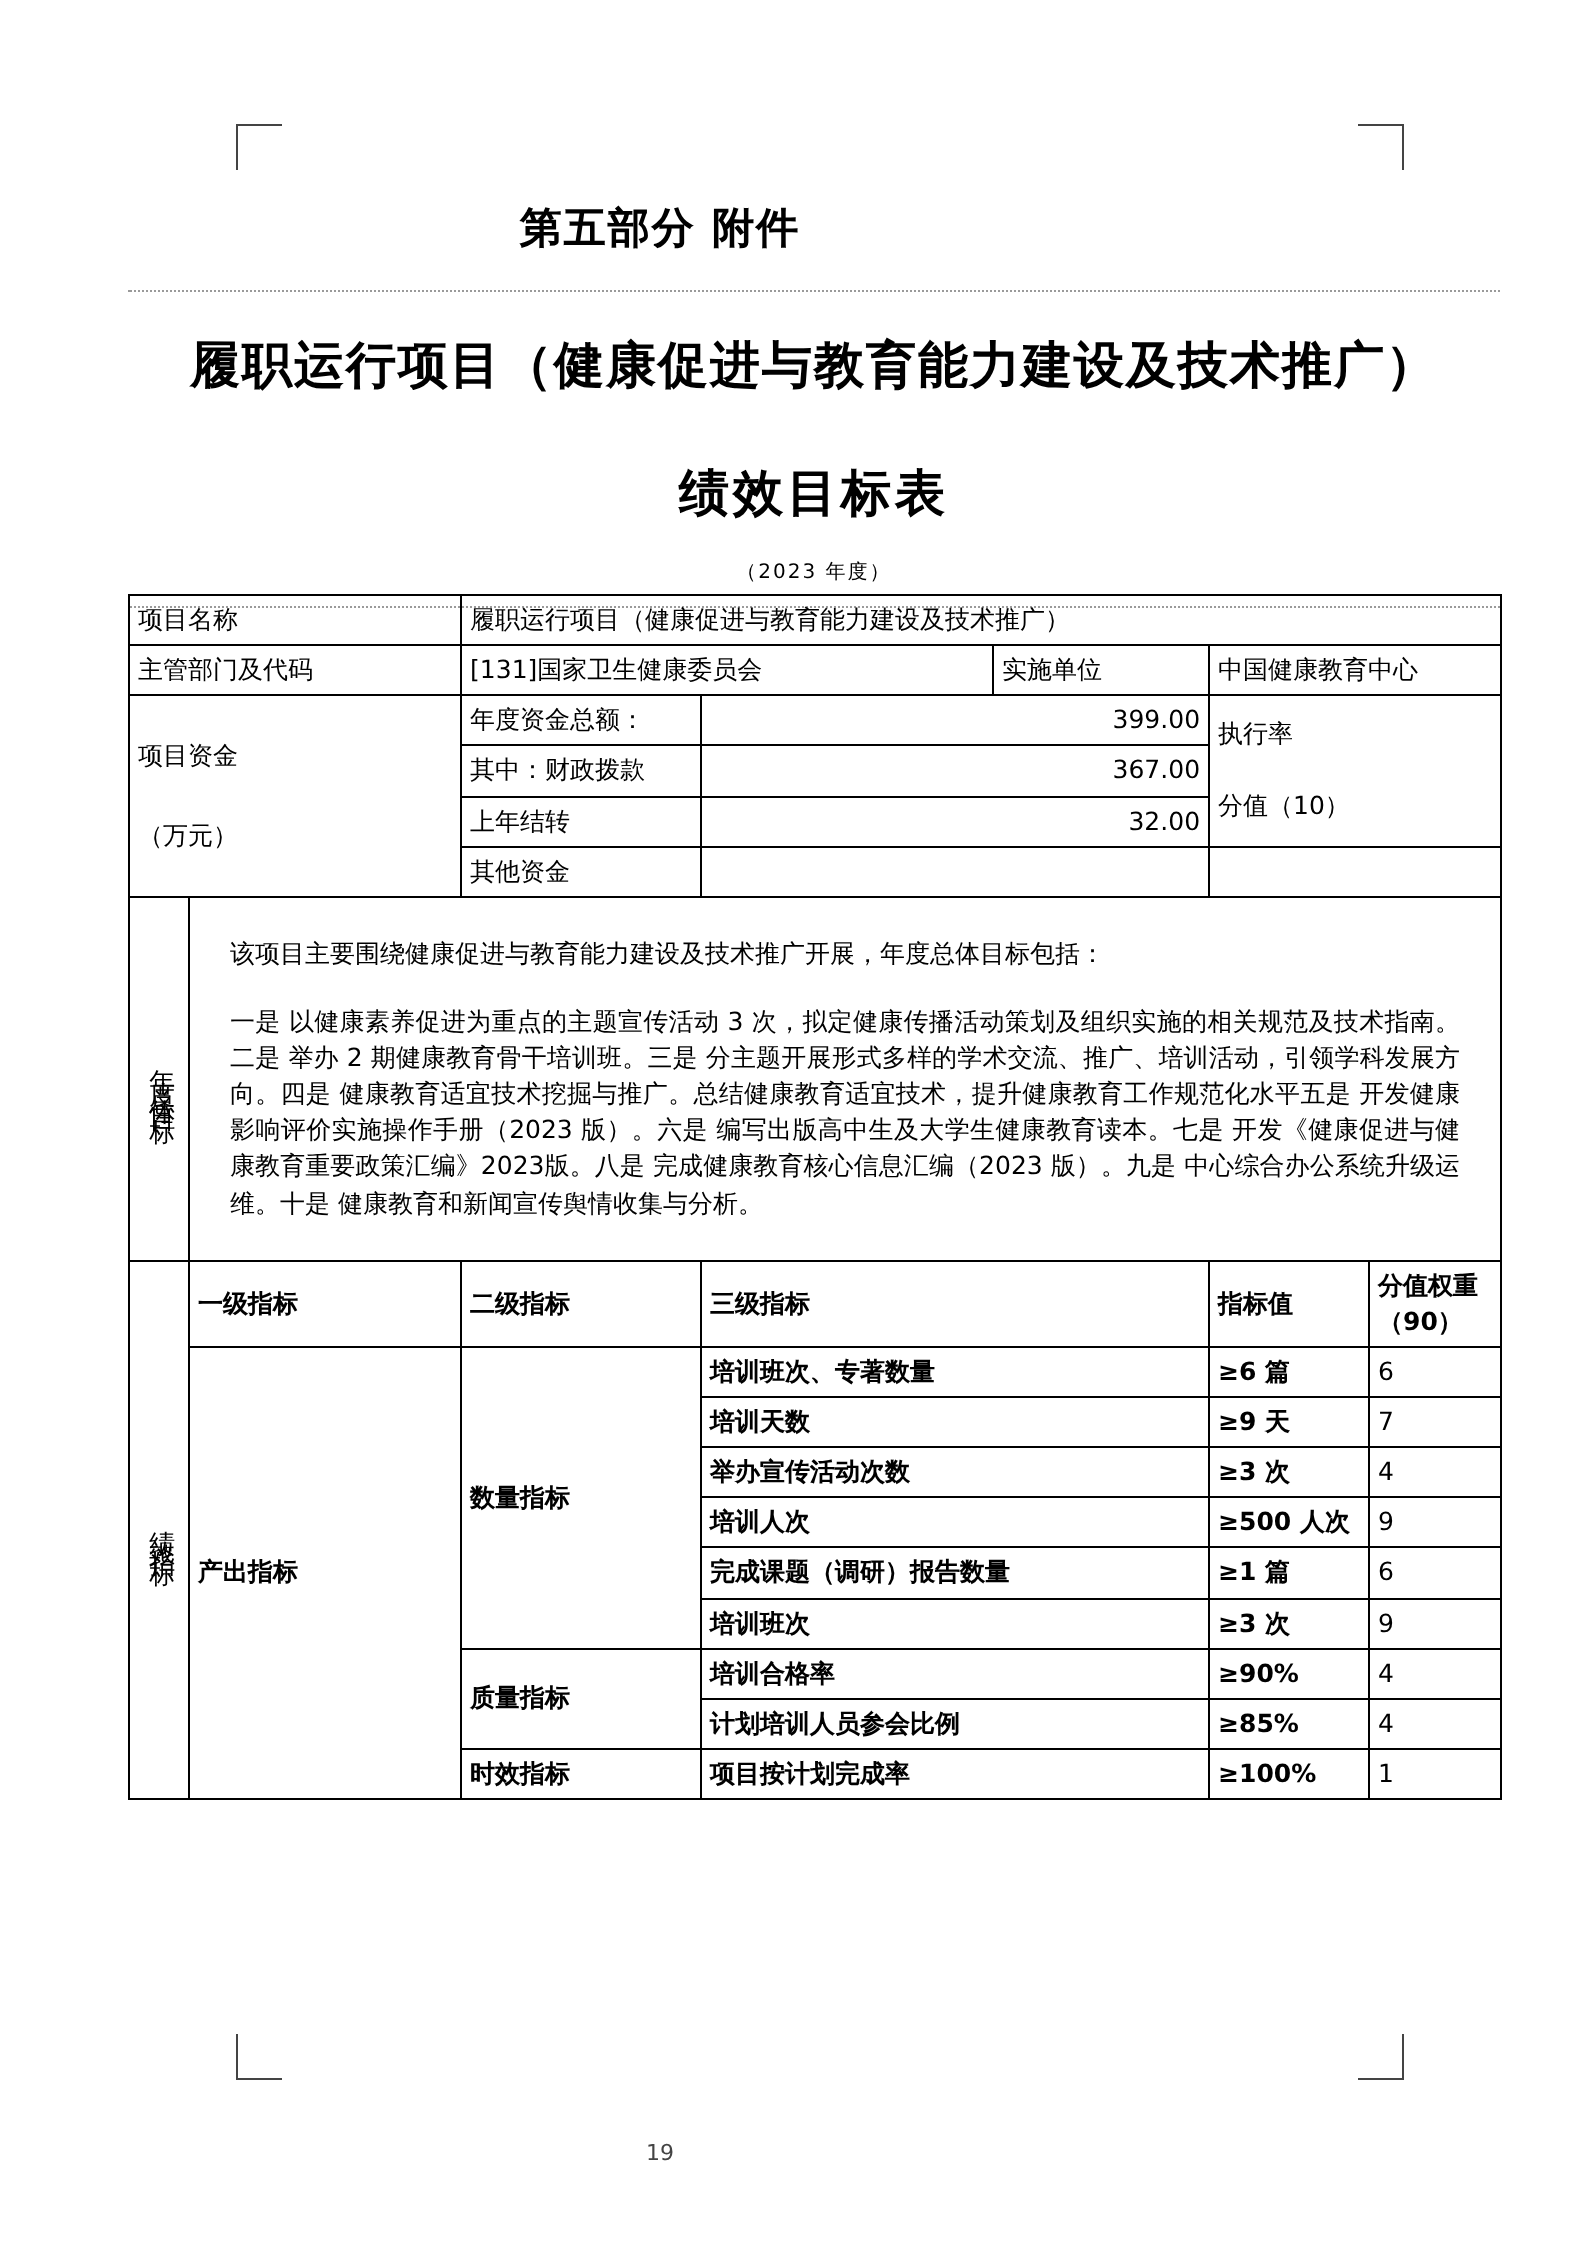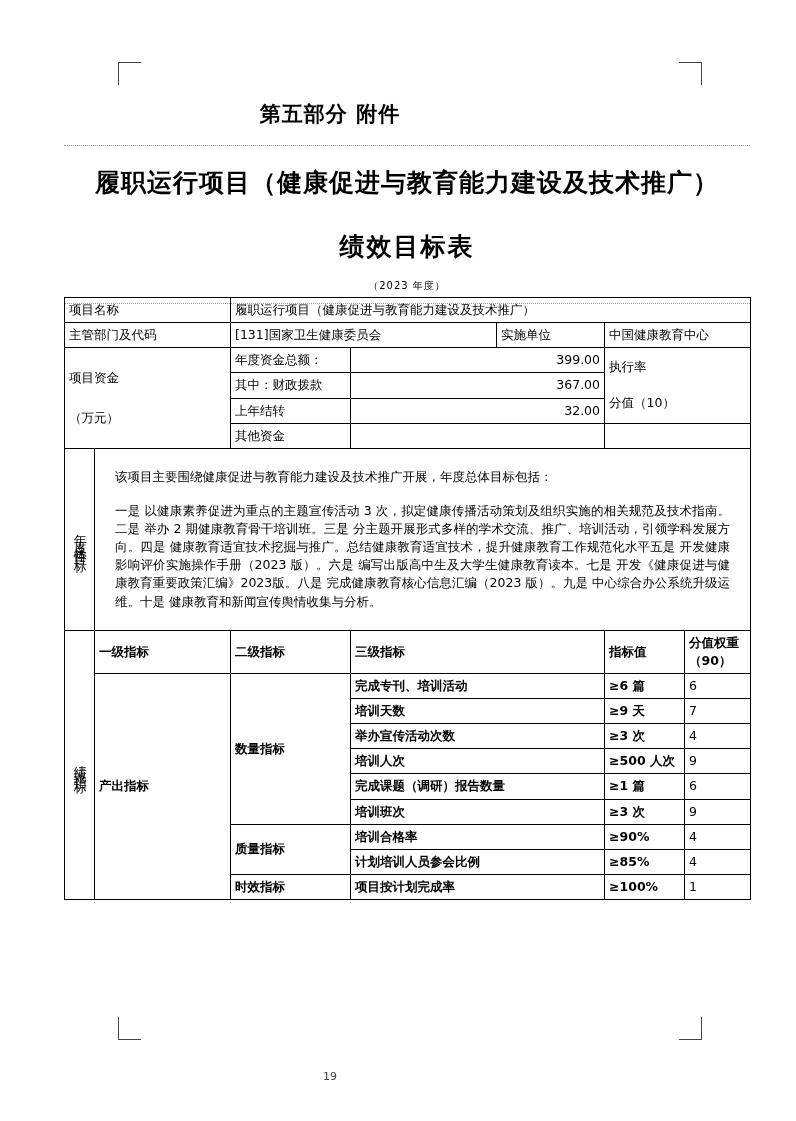--- a/index.html
+++ b/index.html
@@ -214,21 +214,21 @@
       <td class="c b">指标值</td>
       <td class="c b two-line">
         <div>分值权重</div>
         <div>（90）</div>
       </td>
     </tr>
 
     <tr>
       <td class="c b" colspan="2" rowspan="9">产出指标</td>
       <td class="c b" rowspan="6">数量指标</td>
-      <td class="c b" colspan="2">完成专刊、培训活动</td>
+      <td class="c b" colspan="2">培训班次、专著数量</td>
       <td class="c b">≥6 篇</td>
       <td class="c">6</td>
     </tr>
     <tr>
       <td class="c b" colspan="2">培训天数</td>
       <td class="c b">≥9 天</td>
       <td class="c">7</td>
     </tr>
     <tr>
       <td class="c b" colspan="2">举办宣传活动次数</td>

